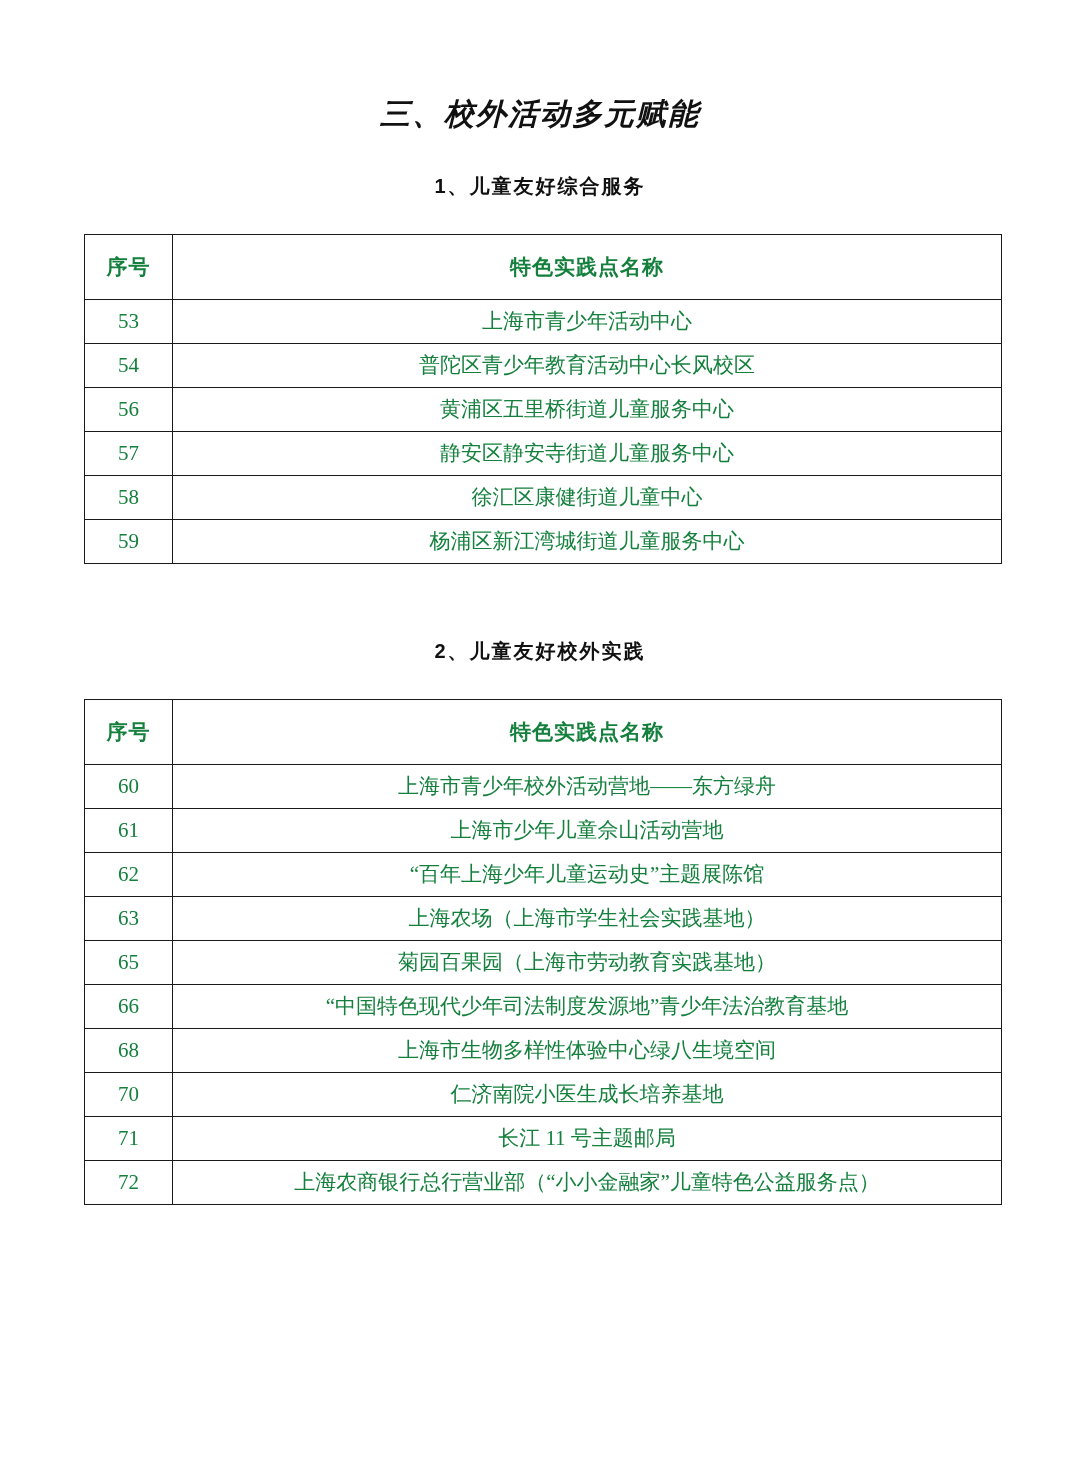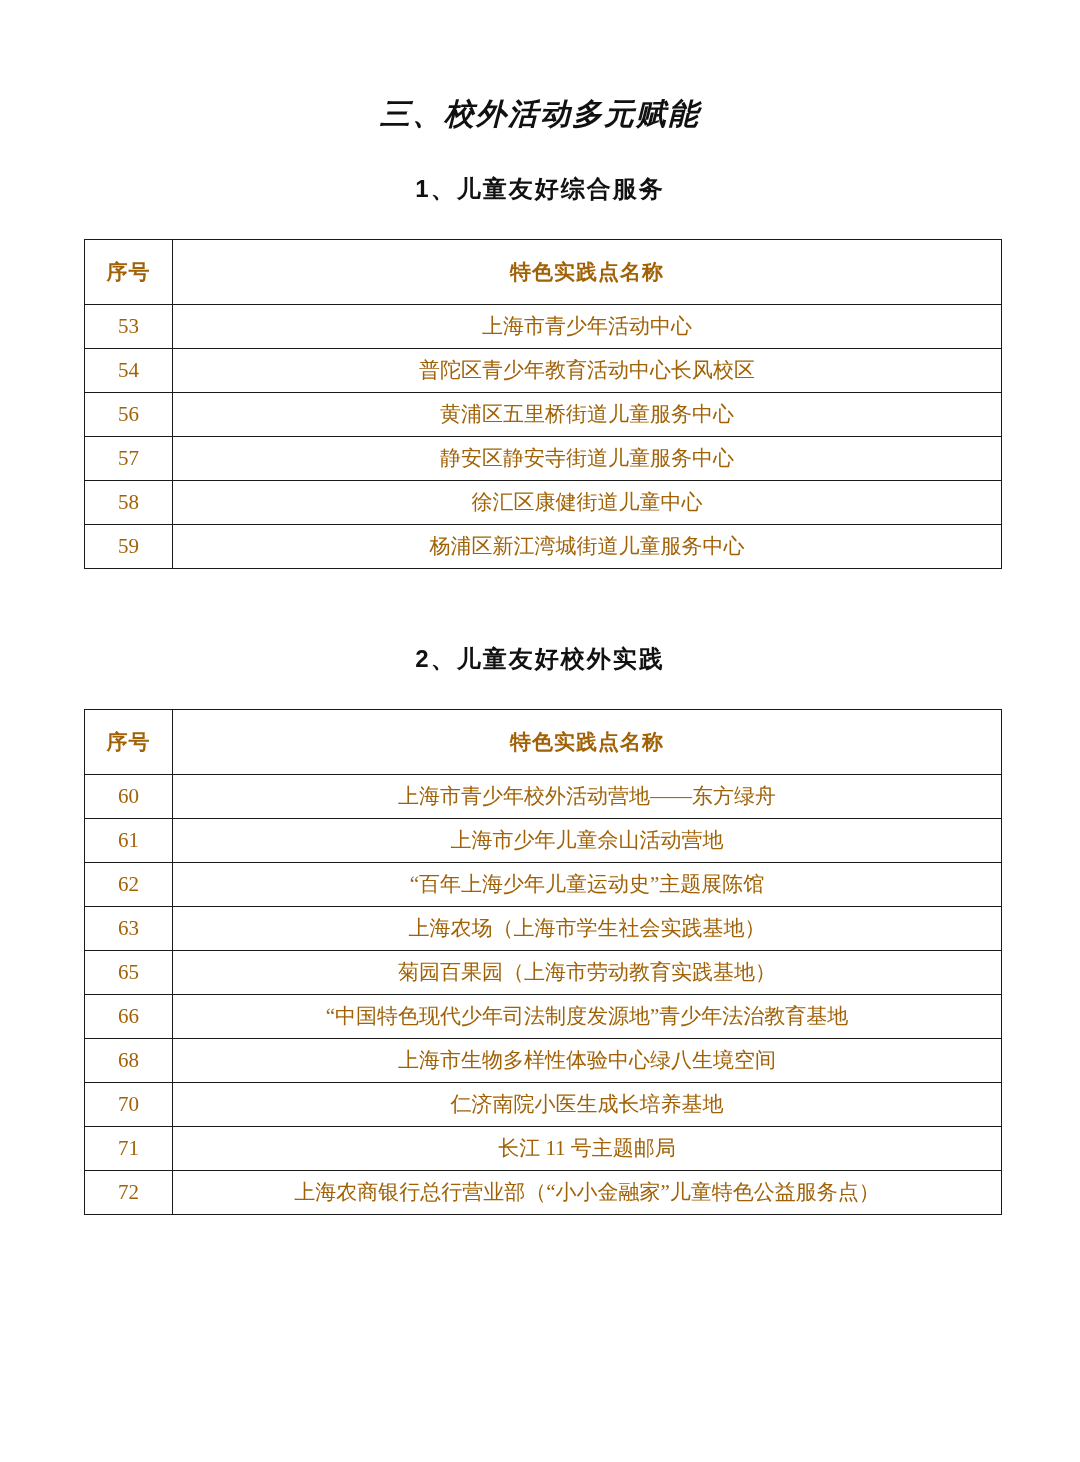--- a/index.html
+++ b/index.html
@@ -24,42 +24,42 @@
     text-align: center;
     font-size: 30px;
     font-weight: bold;
     letter-spacing: 2px;
     margin: 16px 0 0 0;
     font-family: "Liberation Sans", "DejaVu Sans", sans-serif;
     font-style: italic;
   }
   .sub-title {
     text-align: center;
-    font-size: 24px;
+    font-size: 20px;
     font-weight: bold;
     letter-spacing: 2px;
     margin: 38px 0 0 0;
     font-family: "Liberation Sans", "DejaVu Sans", sans-serif;
   }
   .sub-title.second {
     margin-top: 74px;
   }
   table.doc-table {
     border-collapse: collapse;
     width: 918px;
     margin: 34px auto 0 auto;
     table-layout: fixed;
   }
   table.doc-table td, table.doc-table th {
     border: 1px solid #1a1a1a;
     text-align: center;
     vertical-align: middle;
     font-size: 21px;
     font-family: "Liberation Serif", "DejaVu Serif", serif;
-    color: #a16207;
+    color: #15803d;
   }
   table.doc-table th {
     font-weight: bold;
     height: 62px;
     font-family: "Liberation Sans", "DejaVu Sans", sans-serif;
     font-size: 21px;
     letter-spacing: 1px;
   }
   table.doc-table td {
     height: 41px;

